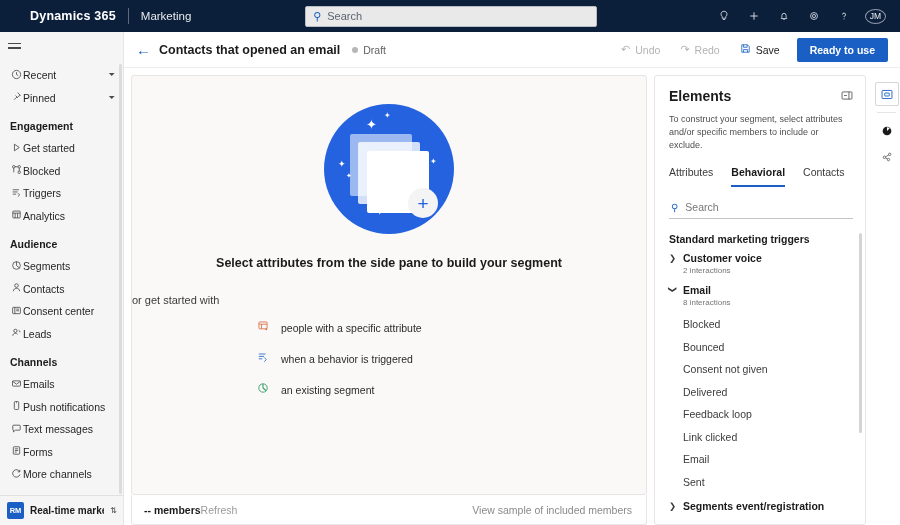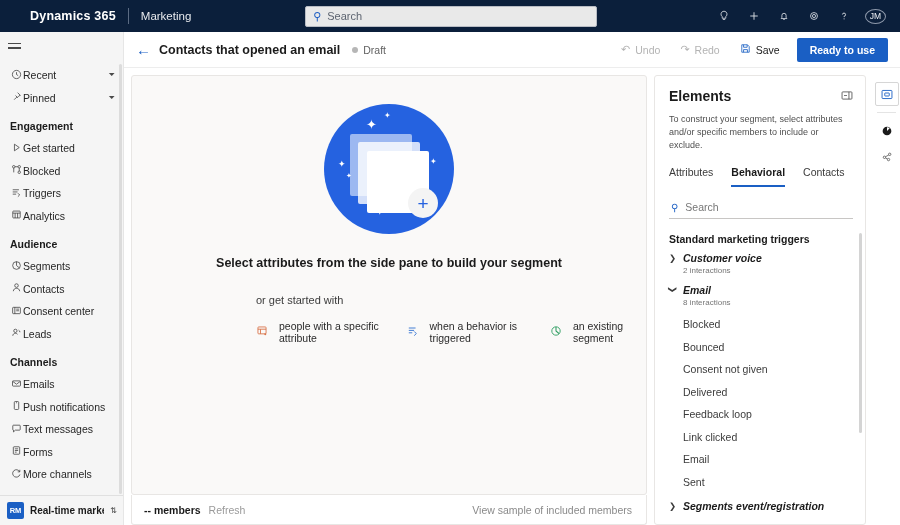--- a/index.html
+++ b/index.html
@@ -116,32 +116,32 @@
   .c1 { width: 62px; height: 62px; left: 0; top: 0; opacity: .55; }
   .c2 { width: 62px; height: 62px; left: 8px; top: 8px; opacity: .8; }
   .c3 { width: 62px; height: 62px; left: 17px; top: 17px; opacity: 1; }
   .plus-badge {
     position: absolute; right: 16px; bottom: 16px; width: 30px; height: 30px;
     background: #f4f4f4; border-radius: 50%; display: flex; align-items: center;
     justify-content: center; color: #2562e0; font-size: 19px; line-height: 1; font-weight: 300;
   }
   .spark { position: absolute; color: #fff; line-height: 1; }
   .headline { font-size: 12.5px; font-weight: bold; color: #1b1b1b; margin-top: 22px; }
-  .subline { font-size: 11px; color: #3b3b3b; margin-top: 24px; align-self: flex-start; margin-left: 124px; }
-  .opt-list { margin-top: 14px; align-self: flex-start; margin-left: 124px; display: flex; flex-direction: row; gap: 16px; }
+  .subline { font-size: 11px; color: #3b3b3b; margin-top: 24px; align-self: flex-start; }
+  .opt-list { margin-top: 14px; align-self: flex-start; margin-left: 124px; display: flex; flex-direction: column; gap: 16px; }
   .opt { display: flex; align-items: center; gap: 11px; }
   .opt .oico { width: 14px; text-align: center; font-size: 12px; }
   .opt .otxt { font-size: 10.5px; color: #2b2b2b; }
   .statusbar {
     height: 30px; flex: 0 0 30px; border: 1px solid #e8e6e4; border-top: none;
     border-radius: 0 0 3px 3px; background: #fff; display: flex; align-items: center;
     padding: 0 14px 0 12px;
   }
   .members-count { font-size: 10.5px; font-weight: bold; color: #1b1b1b; }
-  .refresh-link { font-size: 10.5px; color: #9a9a9a; margin-left: 8px; }
+  .refresh-link { font-size: 10.5px; color: #9a9a9a; margin-left: 0; }
   .sample-link { font-size: 10.5px; color: #8a8a8a; margin-left: auto; }
 
   
   .elements {
     width: 212px; flex: 0 0 212px; background: #fff; border: 1px solid #e8e6e4;
     border-radius: 3px; display: flex; flex-direction: column; min-height: 0;
   }
   .el-head { display: flex; align-items: center; padding: 12px 12px 9px 14px; }
   .el-title { font-size: 14px; font-weight: bold; color: #1b1b1b; }
   .el-collapse { margin-left: auto; font-size: 11px; color: #4a4a4a; }
@@ -153,21 +153,21 @@
     margin: 10px 12px 0 14px; display: flex; align-items: center; gap: 7px;
     border-bottom: 1px solid #c8c6c4; padding: 4px 2px 5px 2px;
   }
   .el-search .sicon { font-size: 10px; color: #1a5fc4; }
   .el-search .sph { font-size: 10.5px; color: #767676; }
   .el-tree { flex: 1; overflow: hidden; padding: 14px 0 0 0; position: relative; }
   .tree-group { font-size: 10.5px; font-weight: bold; color: #1b1b1b; padding: 0 14px 7px 14px; }
   .tree-node { padding: 0 14px; }
   .tree-node-row { display: flex; align-items: center; gap: 6px; }
   .tnchev { font-size: 8.5px; color: #3b3b3b; width: 8px; }
-  .tnlabel { font-size: 10.5px; font-weight: bold; color: #1b1b1b; font-style: italic; }
+  .tnlabel { font-size: 10.5px; font-weight: bold; color: #1b1b1b; }
   .tnsub { font-size: 8px; color: #767676; padding-left: 14px; margin-top: 2px; }
   .tree-leaf { font-size: 10.5px; color: #3b3b3b; padding: 0 14px 0 28px; height: 22.5px; display: flex; align-items: center; }
   .tree-scroll {
     position: absolute; right: 3px; top: 14px; width: 3px; height: 200px;
     background: #d4d4d4; border-radius: 2px;
   }
 
   
   .rail {
     width: 27px; flex: 0 0 27px; background: #fff; display: flex; flex-direction: column;

